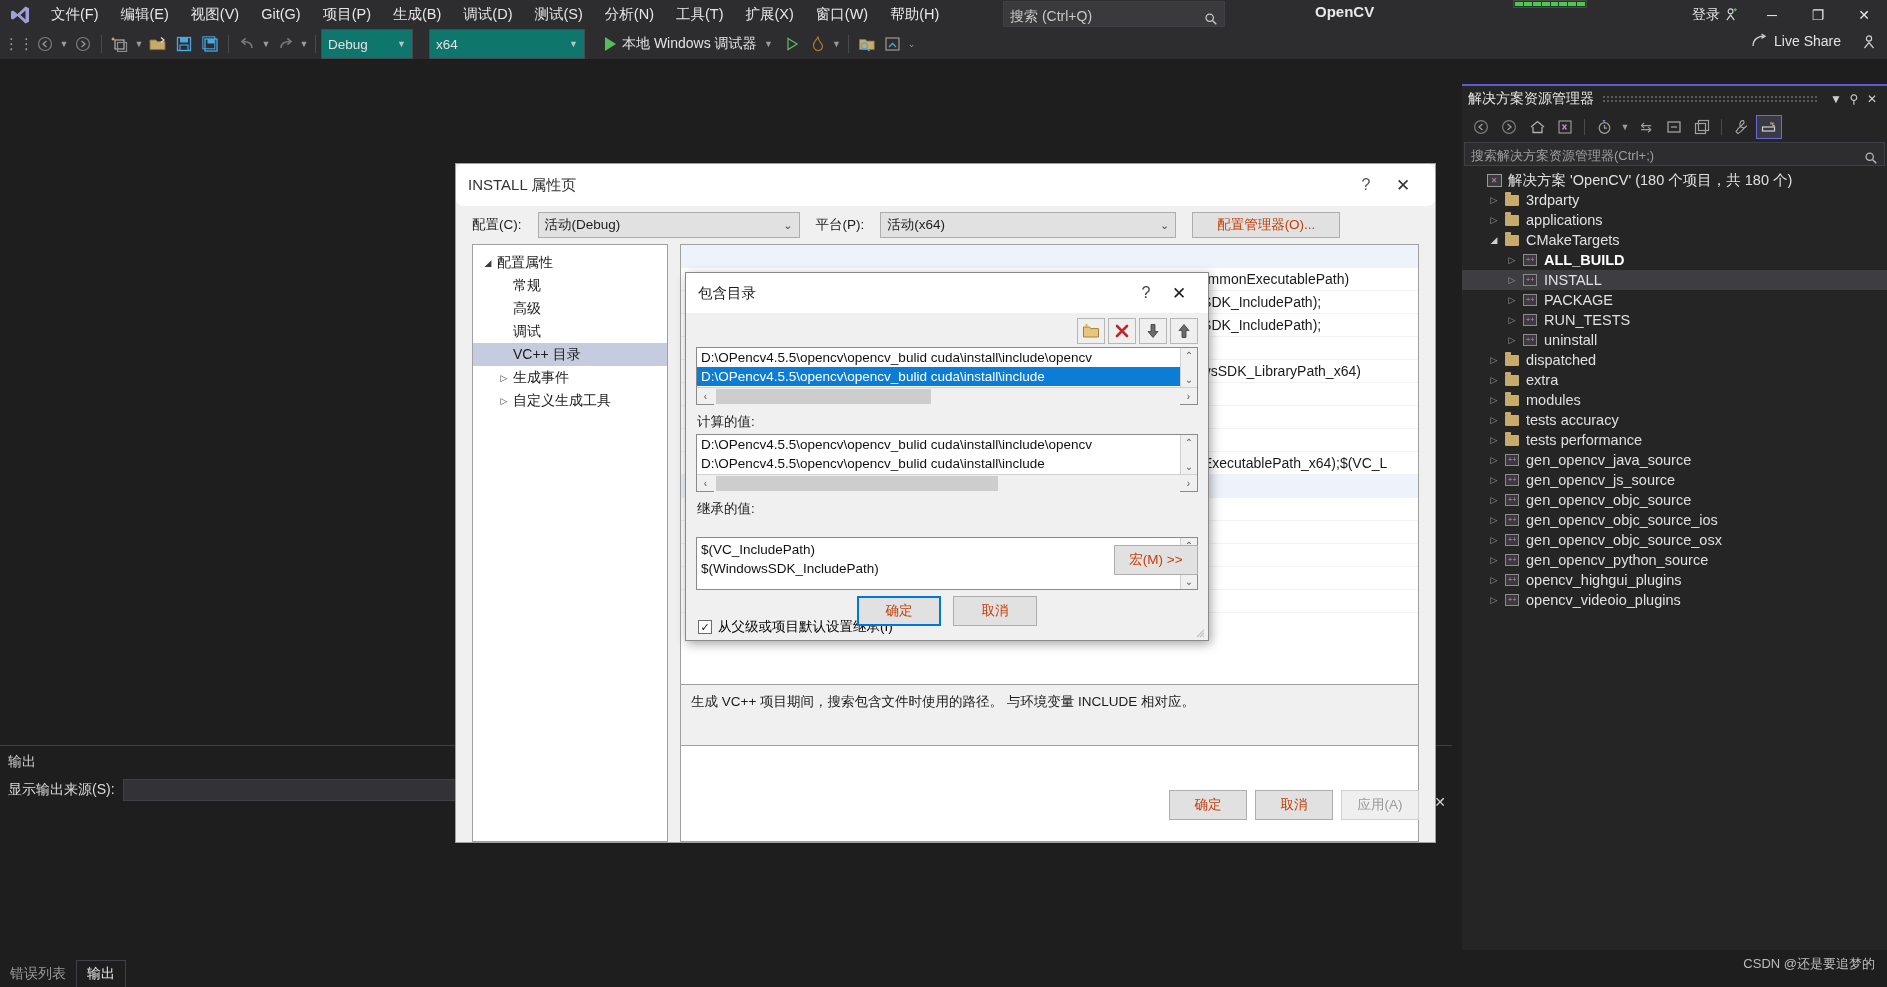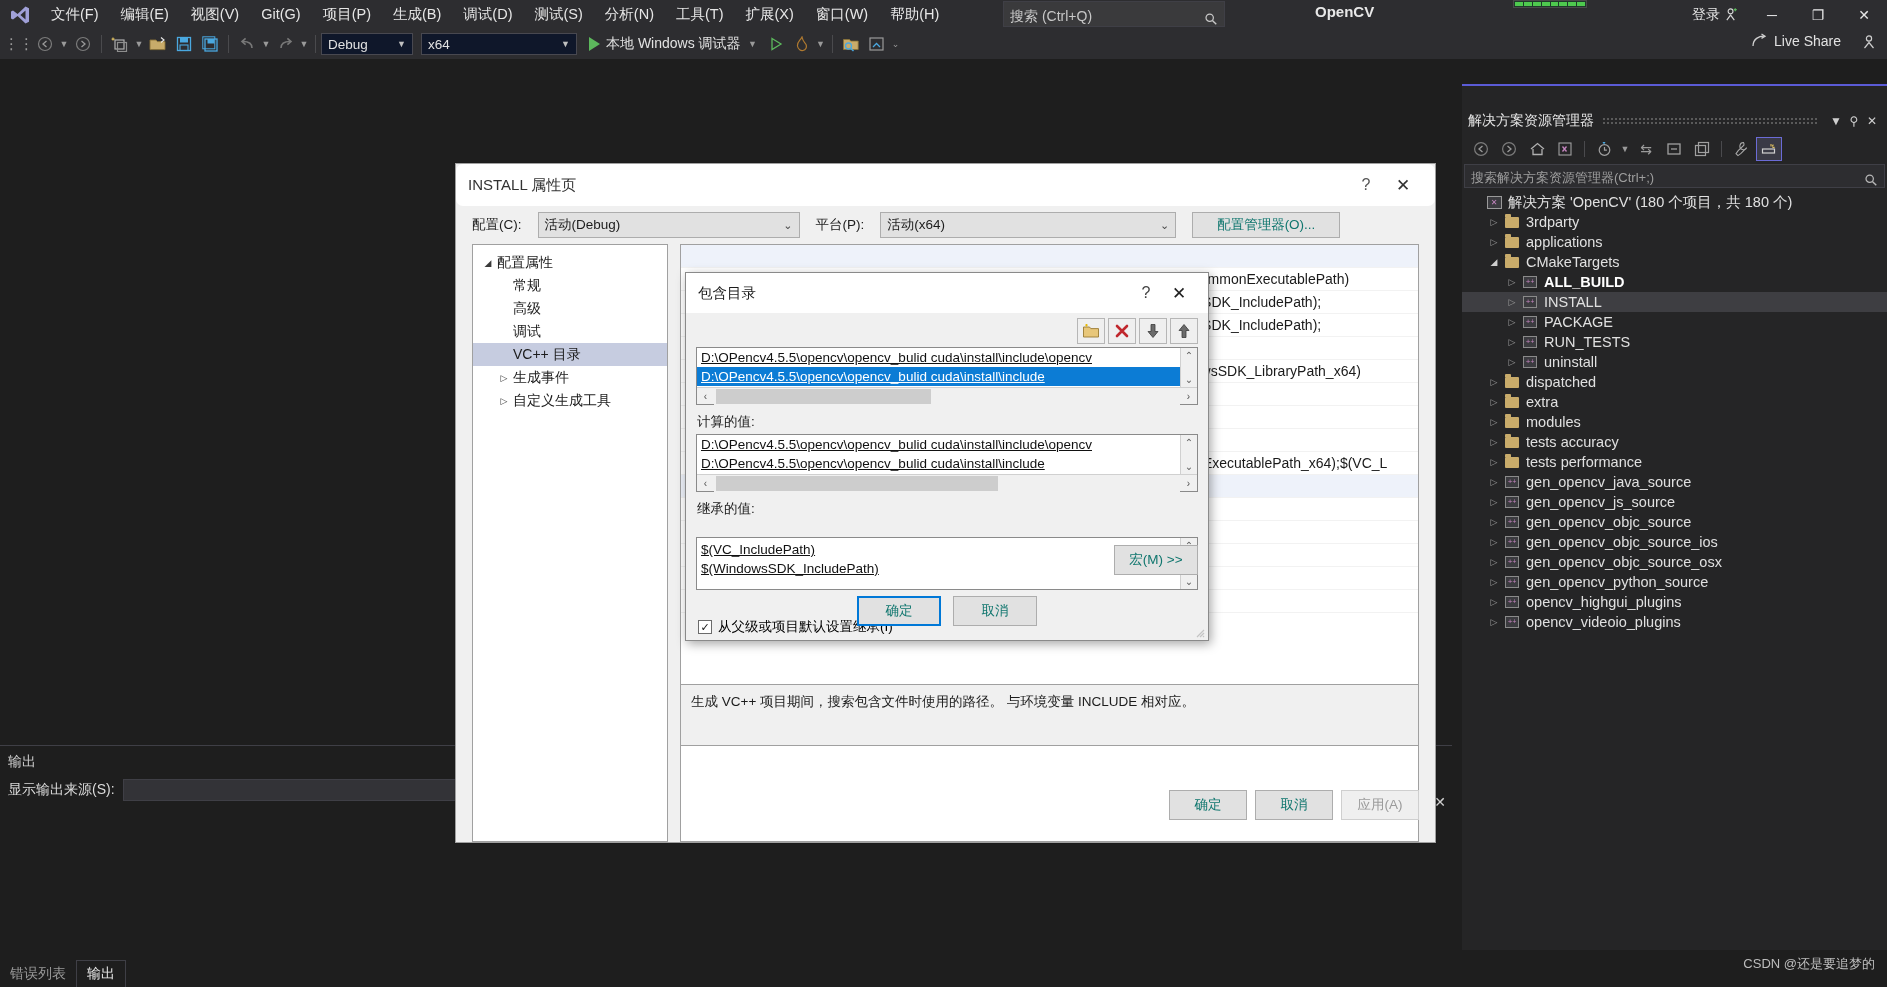--- a/index.html
+++ b/index.html
@@ -47,39 +47,39 @@
 
   
   .toolbar {
     position: absolute; left: 0; top: 29px; width: 1887px; height: 30px;
     background: #2d2d30; display: flex; align-items: center; padding-left: 6px;
   }
   .tb-ico { width: 26px; height: 24px; display:flex; align-items:center; justify-content:center; color:#9a9a9a; font-size: 15px; }
   .tb-sep { width: 1px; height: 18px; background: #4a4a4d; margin: 0 5px; }
   .tb-caret { color:#9a9a9a; font-size: 9px; width:12px; text-align:center; }
   .combo {
-    height: 22px; background: #0f172a; border: 1px solid #484850; color: #e2e2e2;
-    font-size: 13.5px; display:flex; align-items:center; padding: 0 6px; margin-right: 8px;
+    height: 30px; background: #0f766e; border: 1px solid #484850; color: #e2e2e2;
+    font-size: 13.5px; display:flex; align-items:center; padding: 0 6px; margin-right: 16px;
   }
   .combo .cv { flex:1; }
   .combo .cc { color:#c0c0c0; font-size: 9px; margin-left: 8px; }
   .dbg-run { display:flex; align-items:center; color:#e2e2e2; font-size:14px; gap:6px; padding: 0 4px; }
   .play { width:0; height:0; border-left: 11px solid #5cb85c; border-top: 7px solid transparent; border-bottom: 7px solid transparent; }
   .liveshare {
     position:absolute; right: 46px; top: 4px; color:#e2e2e2; font-size:14px;
     display:flex; align-items:center; gap:6px;
   }
   .ls-right-ico { position:absolute; right: 10px; top: 5px; color:#cfcfcf; font-size:15px; }
 
   
   .solexp {
     position: absolute; left: 1462px; top: 84px; width: 425px; height: 866px;
     background: #252526; border-top: 2px solid #5b5bd6;
   }
-  .se-head { height: 26px; display:flex; align-items:center; padding: 0 6px; color:#e6e6e6; font-size: 14px; margin-top: 22px; }
+  .se-head { height: 26px; display:flex; align-items:center; padding: 0 6px; color:#e6e6e6; font-size: 14px; }
   .se-head .t { white-space: nowrap; }
   .se-dots { flex:1; margin: 0 8px; height:8px;
     background-image: radial-gradient(#6b6b6b 1px, transparent 1px);
     background-size: 4px 4px; opacity:.75; }
   .se-head .ic { width:18px; text-align:center; color:#cfcfcf; font-size:12px; }
   .se-tools { height: 30px; display:flex; align-items:center; gap:2px; padding: 0 6px; }
   .se-tools .ic { width:26px; height:24px; display:flex; align-items:center; justify-content:center; color:#9b9b9b; font-size:14px; }
   .se-tools .sep { width:1px; height:16px; background:#4a4a4d; margin: 0 4px; }
   .se-tools .ic.active { border:1px solid #6b6bd6; background:#3a3a46; color:#dcdcdc; }
   .se-search {
@@ -137,21 +137,21 @@
   .pd-title .x { width: 40px; text-align:center; color:#333; font-size:17px; }
   .pd-row1 { display:flex; align-items:center; padding: 6px 16px 0 16px; gap: 16px; }
   .lbl13 { font-size: 13.5px; color:#1c1c1c; }
   .wincombo {
     height: 26px; background:#e1e1e1; border:1px solid #adadad; display:flex; align-items:center;
     padding: 0 6px; font-size: 13.5px; color:#1c1c1c;
   }
   .wincombo .v { flex:1; }
   .wincombo .ar { font-size: 11px; color:#4a4a4a; }
   .winbtn {
-    height: 26px; border:1px solid #adadad; background:#e1e1e1; font-size:13.5px; color:#0f766e;
+    height: 26px; border:1px solid #adadad; background:#e1e1e1; font-size:13.5px; color:#c2410c;
     display:flex; align-items:center; justify-content:center; padding: 0 10px;
   }
   .winbtn.disabled { color:#9a9a9a; background:#efefef; border-color:#cfcfcf; }
   .winbtn.default { border:2px solid #0078d7; }
   .pd-body { position:absolute; left: 16px; top: 80px; right: 16px; bottom: 0; display:flex; }
   .pd-tree {
     width: 196px; background:#ffffff; border:1px solid #a0a0a0; font-size:14px; padding-top: 6px;
   }
   .pt {
     height: 23px; display:flex; align-items:center; white-space:nowrap; padding-left: 6px;
@@ -184,21 +184,21 @@
   .id-title .x { width: 34px; text-align:center; font-size:17px; color:#222; }
   .id-tools { height: 34px; display:flex; align-items:center; justify-content:flex-end; padding: 2px 10px 0 0; gap: 3px; }
   .idbtn {
     width: 28px; height: 26px; border: 1px solid #b6b6b6; background:#efefef;
     display:flex; align-items:center; justify-content:center;
   }
   .listbox {
     margin: 0 10px; background:#ffffff; border:1px solid #8a8a8a; height: 58px; display:flex; flex-direction: column;
   }
   .lb-rows { flex:1; position:relative; }
-  .lb-row { height: 19px; font-size: 13.5px; padding-left: 4px; white-space:nowrap; overflow:hidden; color:#111; line-height:19px;text-decoration:underline; }
+  .lb-row { height: 19px; font-size: 13.5px; padding-left: 4px; white-space:nowrap; overflow:hidden; color:#111; line-height:19px; }
   .lb-row.sel { background:#0c7cd5; color:#ffffff; }
   .lb-vscroll {
     position:absolute; right:0; top:0; width: 17px; height:100%; background:#f0f0f0;
     border-left:1px solid #d0d0d0; display:flex; flex-direction:column; justify-content:space-between; align-items:center;
     font-size: 10px; color:#606060;
   }
   .lb-vscroll span { height: 15px; display:flex; align-items:center; }
   .lb-hscroll { height: 17px; background:#f0f0f0; border-top:1px solid #d0d0d0; display:flex; align-items:center; }
   .lb-hscroll .ar { width: 17px; text-align:center; font-size: 10px; color:#505050; }
   .lb-hscroll .track { flex:1; height: 17px; background:#f0f0f0; position:relative; }

